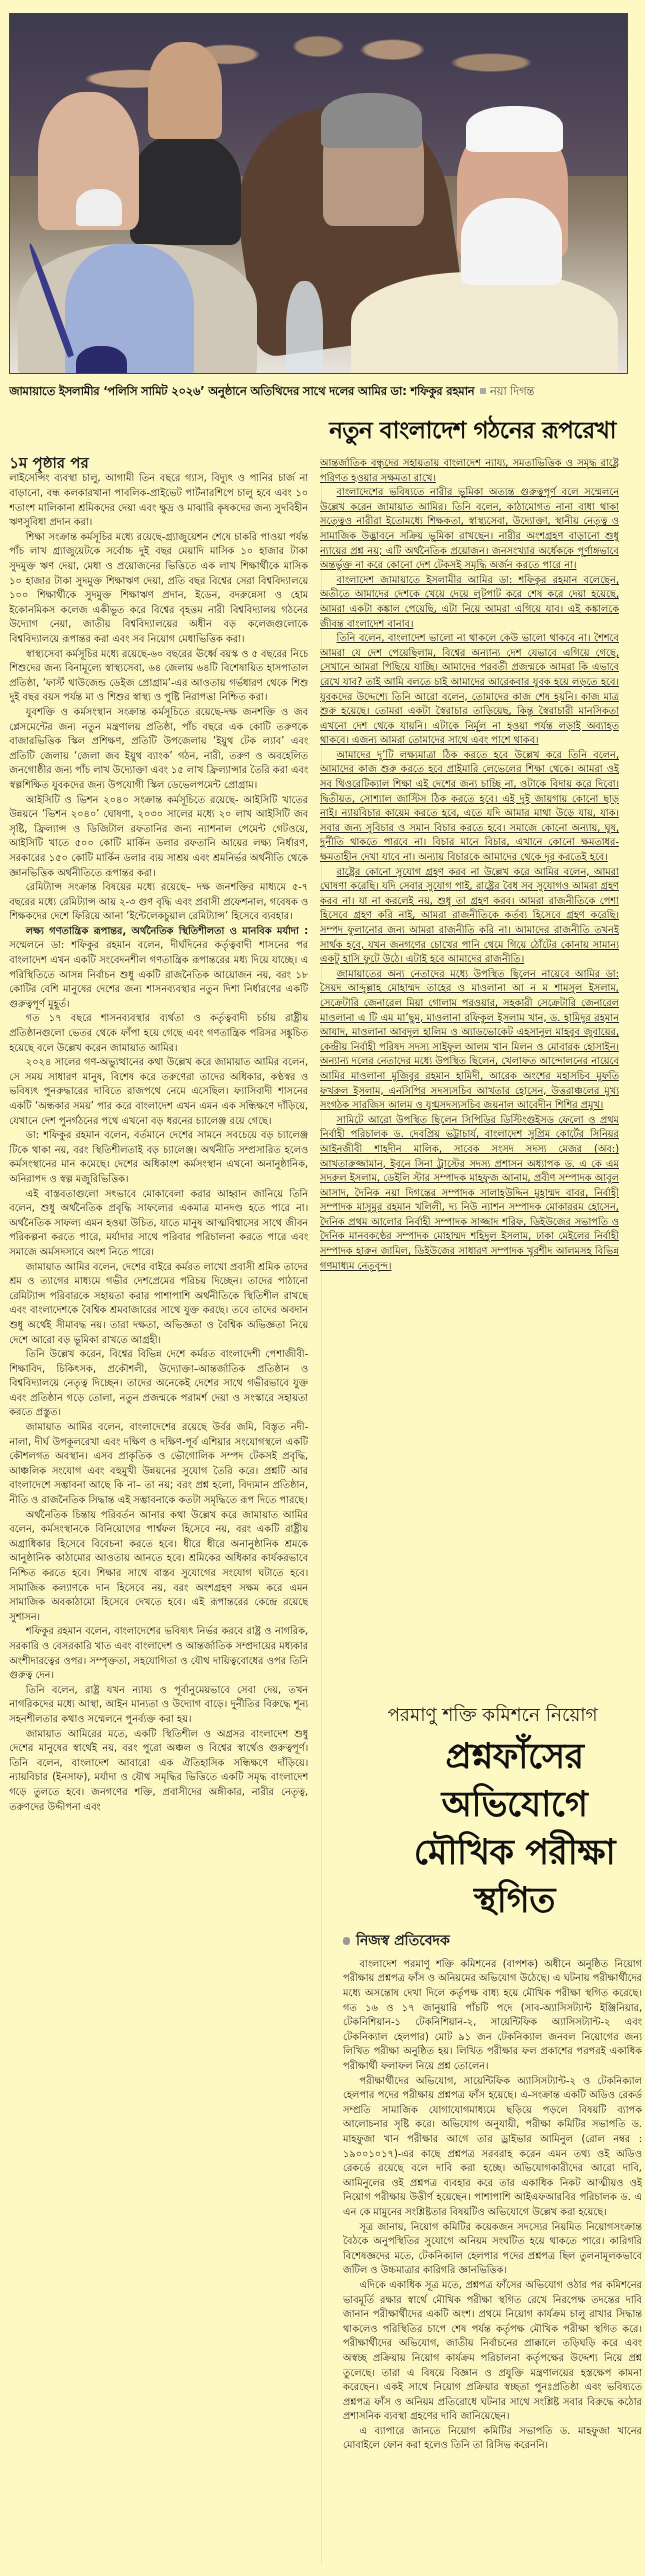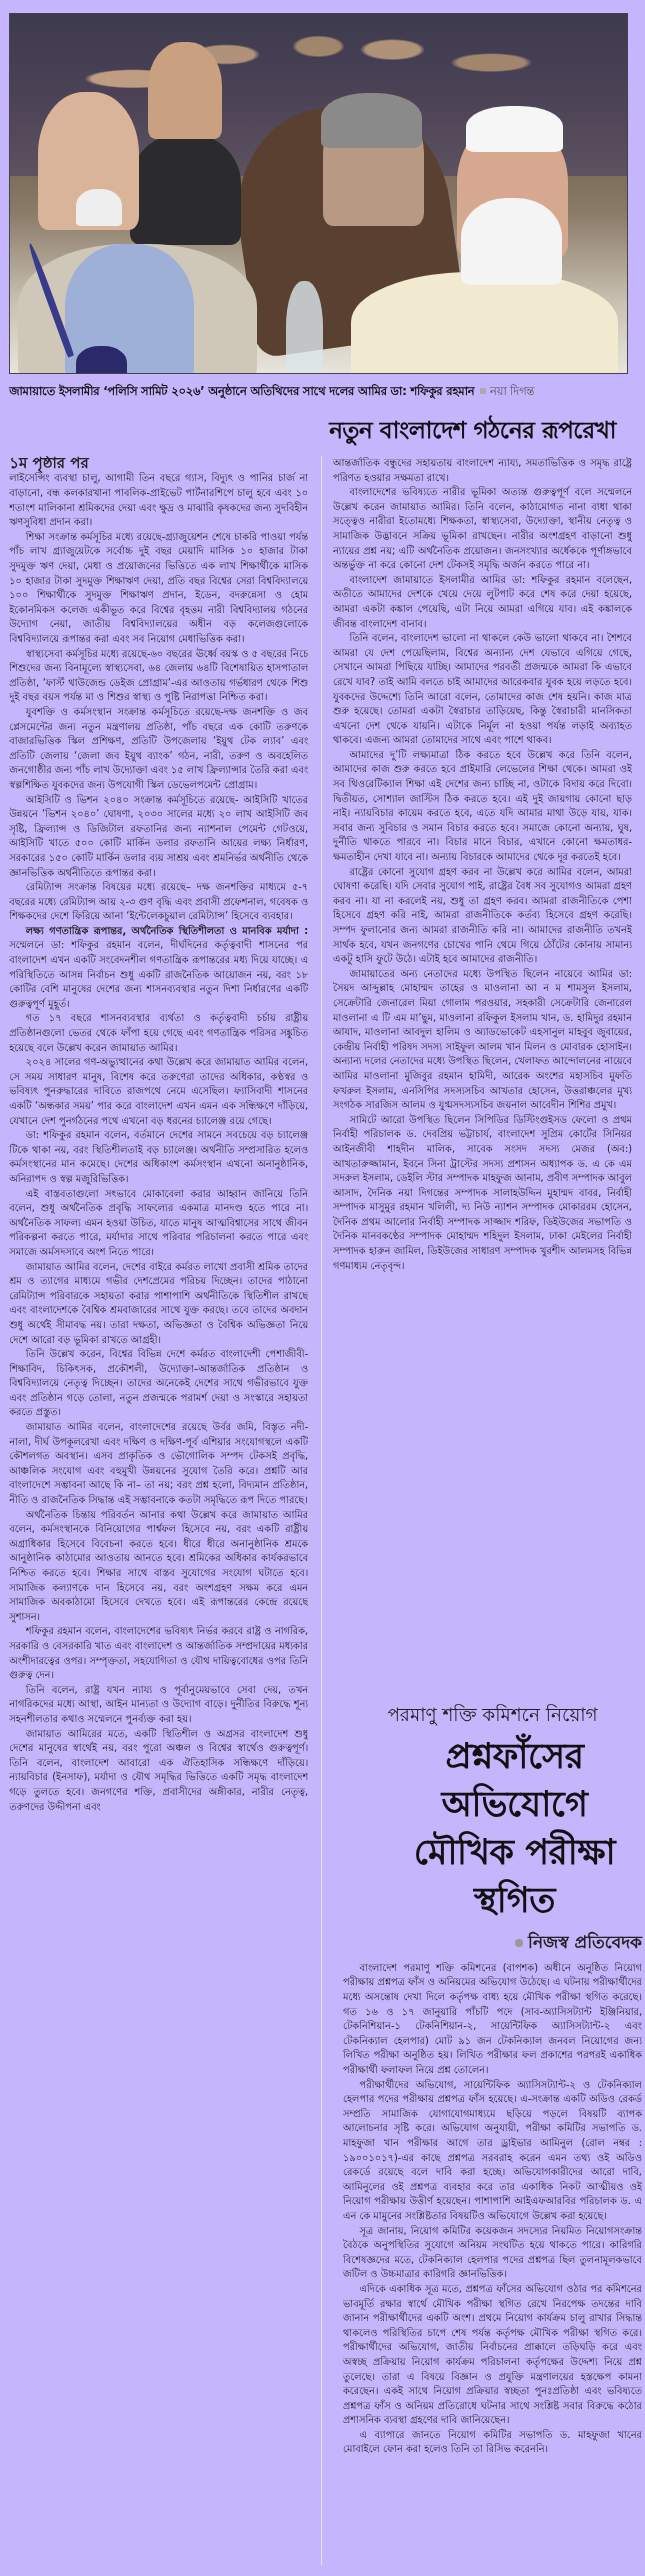--- a/index.html
+++ b/index.html
@@ -1,18 +1,18 @@
 <!DOCTYPE html>
 <html style="font-size:14.7px"><head>
 <meta charset="utf-8">
 <style>
   * { box-sizing: border-box; margin: 0; padding: 0; }
   html, body { width: 646px; background: #ffffff; }
   body { font-family: "DejaVu Sans", sans-serif; color: #1a1a1a; }
-  .page { width: 646px; height: 2576px; position: relative; overflow: hidden; background: #c4b5fd; }
+  .page { width: 646px; height: 2576px; position: relative; overflow: hidden; background: #fef9c3; }
 
   
   .photo {
     position: absolute; left: 9.2px; top: 13px; width: 619px; height: 361px;
     border: 0.9px solid #444; overflow: hidden;
     background: linear-gradient(180deg, #5a4a3a 0%, #6b5a48 30%, #8a7a68 55%, #c8c0b0 80%, #e8e4dc 100%);
   }
   .photo .bg-crowd { position: absolute; left: 0; top: 0; width: 100%; height: 45%;
     background: radial-gradient(ellipse at 20% 40%, #c9a58a 0 6%, transparent 7%),
                 radial-gradient(ellipse at 35% 25%, #b89a80 0 5%, transparent 6%),
@@ -46,32 +46,32 @@
   .caption .sq { display: inline-block; width: 6.4px; height: 6.4px; background: #aaa; margin: 0 3.7px 0.9px 5.5px; vertical-align: middle; }
   .caption .credit { font-weight: normal; color: #555; }
 
   .headline1 {
     position: absolute; left: 0; top: 412px; width: 616px; text-align: right;
     font-size: 23px; font-weight: bold; color: #111; letter-spacing: -0.5px;
   }
 
   .col { position: absolute; top: 456px; width: 299px; font-size: 9.8px; line-height: 14.6px; text-align: justify; color: #222; }
   .col-left { left: 9.2px; height: 2109px; overflow: hidden; }
-  .col-right { left: 333px; height: 1239px; overflow: hidden; }
+  .col-right { left: 320px; height: 1239px; overflow: hidden; text-decoration: underline; }
   .col p { text-indent: 16.6px; margin: 0; }
   .col p.noindent { text-indent: 0; }
   .col .kicker { font-weight: bold; font-size: 15px; text-indent: 0; margin-bottom: 0.9px; }
   .col b { font-weight: bold; }
 
   .divider { position: absolute; left: 321px; top: 456px; width: 0.9px; height: 2109px; background: #e2e2e2; }
 
   .story2 { position: absolute; left: 343px; top: 1702px; width: 299px; }
   .story2 .shoulder { text-align: center; font-size: 18.4px; color: #222; line-height: 26px; }
   .story2 .main-hl { text-align: center; font-size: 35px; font-weight: bold; line-height: 48px; color: #111; letter-spacing: -0.5px; margin-top: 3.7px; margin-left: 44px; }
-  .story2 .byline { font-size: 17px; font-weight: bold; margin: 5.5px 0 3.7px 0; color: #222; text-align: right; }
+  .story2 .byline { font-size: 14px; font-weight: bold; margin: 5.5px 0 3.7px 0; color: #222; }
   .story2 .byline .dot { display: inline-block; width: 7.4px; height: 7.4px; border-radius: 50%; background: #999; margin-right: 5.5px; vertical-align: middle; }
   .story2 .body { font-size: 9.8px; line-height: 14.6px; text-align: justify; color: #222; height: 682px; overflow: hidden; }
   .story2 .body p { text-indent: 16.6px; }
 </style>
 </head>
 <body>
 
 <div class="page">
 
   <div class="photo" title="জামায়াতে ইসলামীর পলিসি সামিট ২০২৬ অনুষ্ঠানে অতিথিদের সাথে আমির ডা: শফিকুর রহমান">

